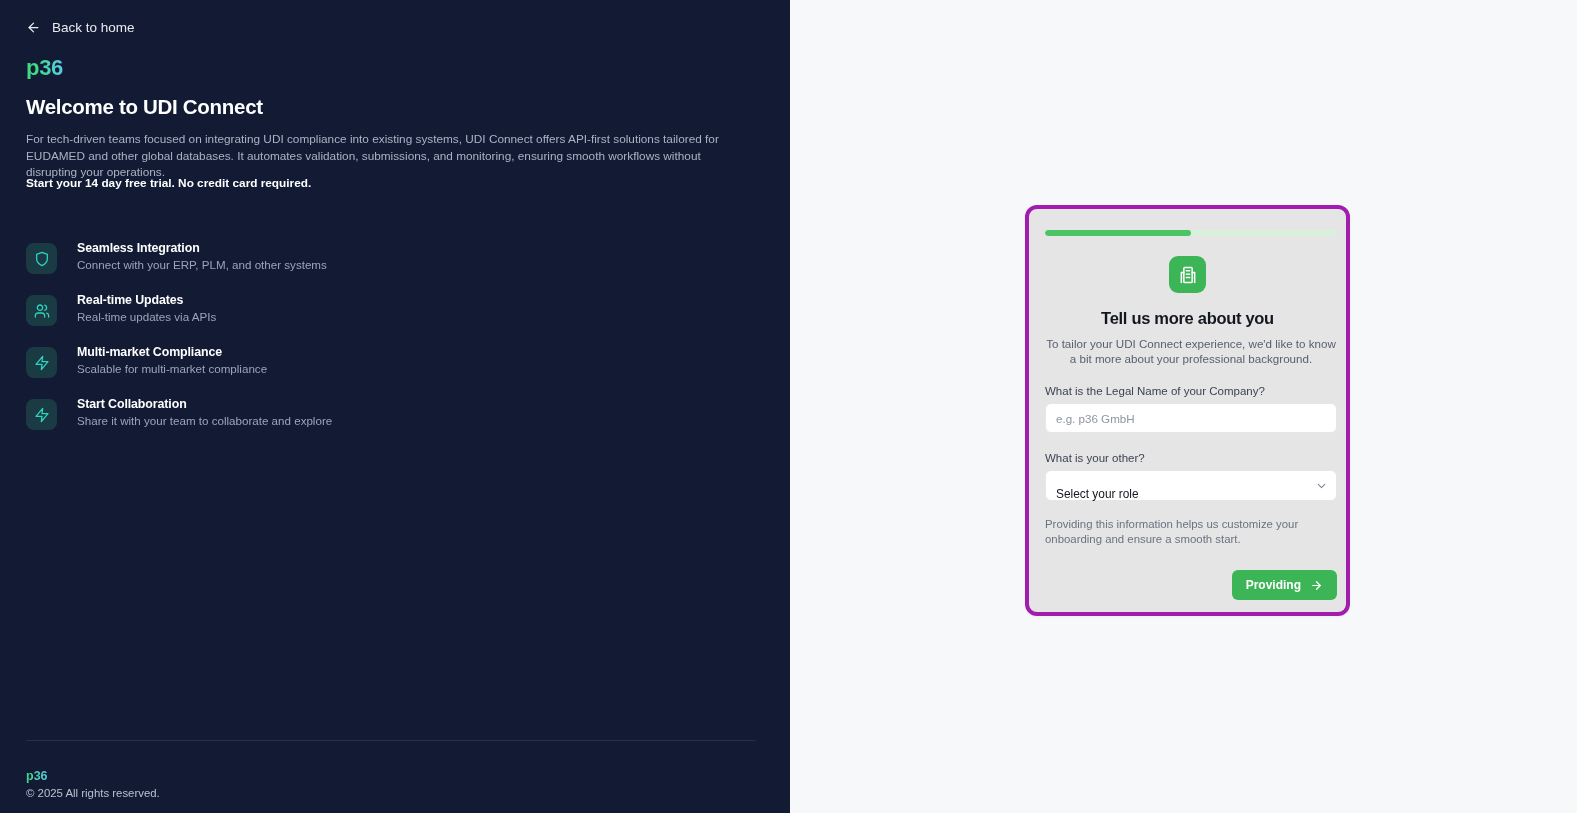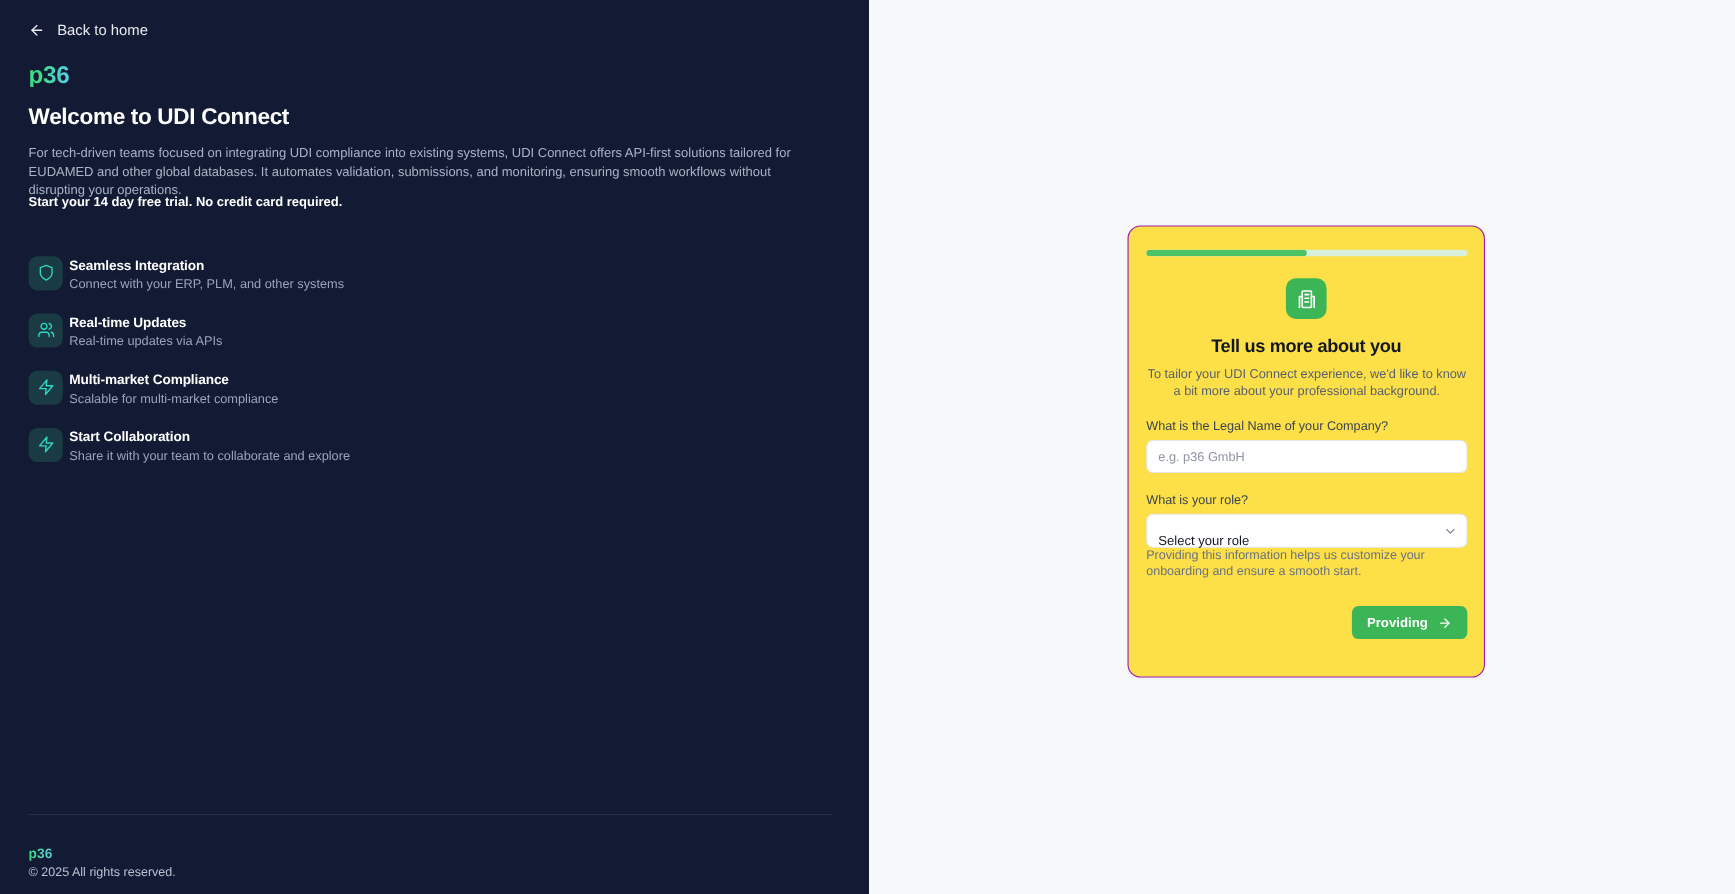--- a/index.html
+++ b/index.html
@@ -88,22 +88,22 @@
   }
 
   .features {
     position: absolute;
     left: 26px;
     top: 222px;
     width: 420px;
   }
   .feature-row {
     display: flex;
-    align-items: center;
-    gap: 6px;
+    align-items: flex-end;
+    gap: 20px;
     height: 52px;
     margin-bottom: 0px;
   }
   .feature-icon {
     flex: 0 0 31px;
     width: 31px;
     height: 31px;
     border-radius: 8px;
     background: #1b3b44;
     display: flex;
@@ -161,22 +161,22 @@
     height: 813px;
     background: #f7f8fa;
   }
 
   .card {
     position: absolute;
     left: 235px;
     top: 205px;
     width: 325px;
     height: 411px;
-    background: #fde047;
-    border: 1px solid #a21caf;
+    background: #e5e5e5;
+    border: 4px solid #a21caf;
     border-radius: 12px;
     box-shadow: 0 1px 3px rgba(16,24,40,0.04);
     padding: 16px 16px 16px 16px;
   }
 
   .progress-track {
     position: relative;
     width: 292px;
     height: 6px;
     margin: 5px auto 0 auto;
@@ -260,21 +260,21 @@
     position: absolute;
     right: 9px;
     top: 50%;
     transform: translateY(-50%);
     width: 13px;
     height: 13px;
     pointer-events: none;
   }
 
   .helper-text {
-    margin-top: 0;
+    margin-top: 16px;
     width: 292px;
     font-size: 11.4px;
     line-height: 14.5px;
     color: #6b7280;
   }
 
   .continue-row {
     margin-top: 24px;
     width: 292px;
     display: flex;
@@ -402,21 +402,21 @@
 
       <div class="card-title">Tell us more about you</div>
       <div class="card-sub">To tailor your UDI Connect experience, we'd like to know a bit more about your professional background.</div>
 
       <div class="field-group">
         <label class="field-label">What is the Legal Name of your Company?</label>
         <input class="text-input" type="text" placeholder="e.g. p36 GmbH" style="">
       </div>
 
       <div class="field-group">
-        <label class="field-label">What is your role?</label>
+        <label class="field-label">What is your other?</label>
         <div class="select-wrap">
           <div class="select-box">
             <span>Select your role</span>
           </div>
           <svg class="select-chevron" viewBox="0 0 24 24" fill="none" stroke="#7c8496" stroke-width="2" stroke-linecap="round" stroke-linejoin="round">
             <polyline points="6 9 12 15 18 9"></polyline>
           </svg>
         </div>
       </div>
 

